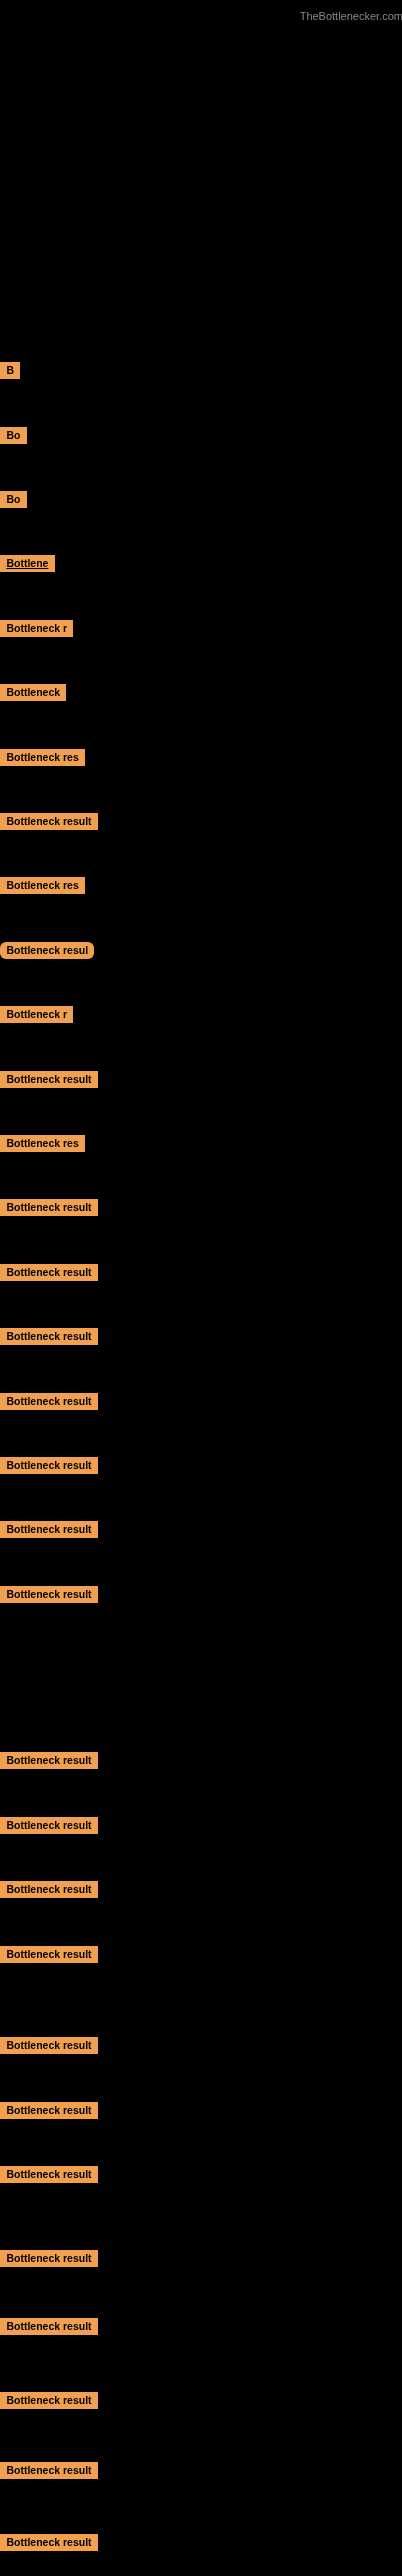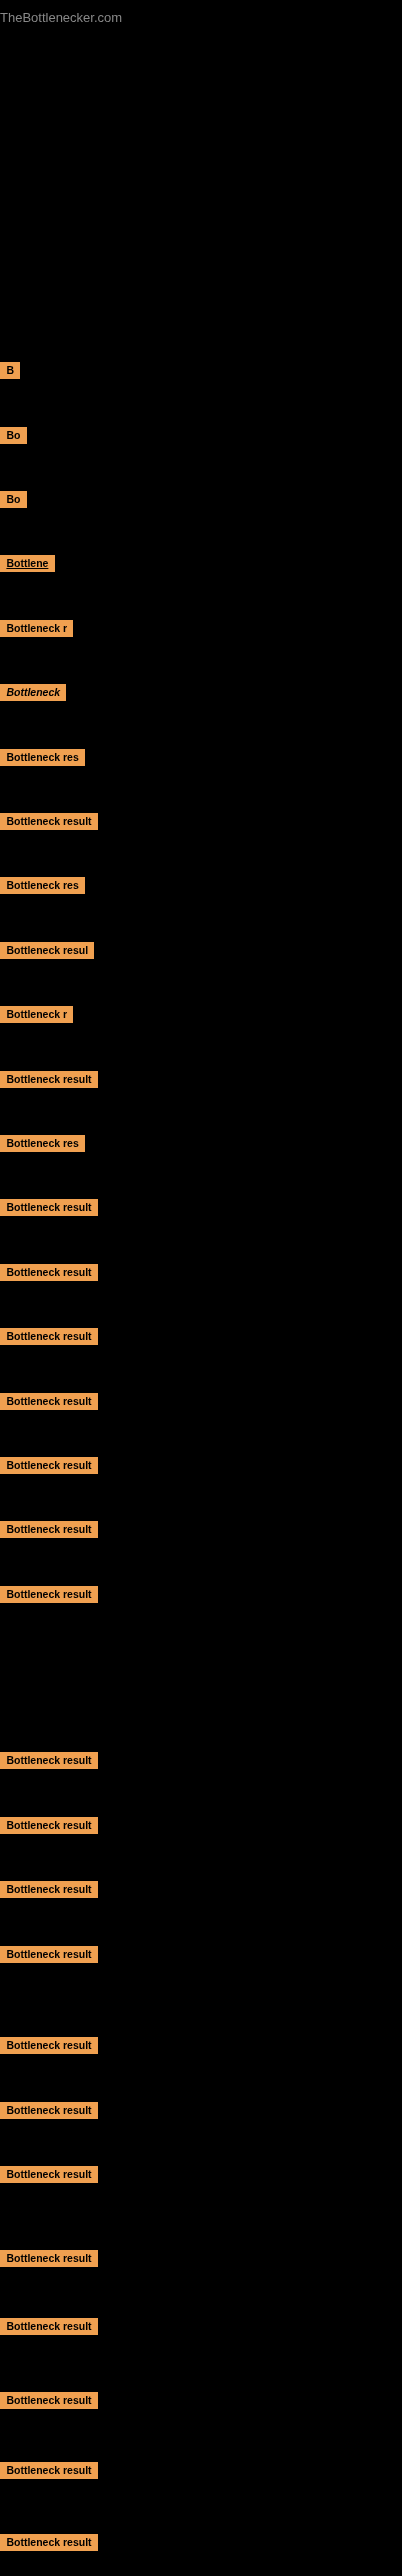--- a/index.html
+++ b/index.html
@@ -9,22 +9,22 @@
     }
     body {
       background-color: #000000;
       width: 403px;
       min-height: 2576px;
       font-family: Arial, sans-serif;
       position: relative;
     }
     .site-title {
       color: #888888;
-      font-size: 13px;
-      text-align: left;
+      font-size: 11px;
+      text-align: right;
       padding: 6.4px 0;
       position: absolute;
       top: 4px;
       left: 0;
       right: 0;
     }
     .bottleneck-label {
       background-color: #f0a050;
       color: #000000;
       font-size: 10.5px;
@@ -49,33 +49,33 @@
 <div style="position: absolute; top: 491px; left: 0px; width: 403px;">
     <span class="bottleneck-label" style="max-width: 36px;">Bo</span>
   </div>
 <div style="position: absolute; top: 555px; left: 0px; width: 403px;">
     <span class="bottleneck-label" style="max-width: 64px; text-decoration: underline;">Bottlene</span>
   </div>
 <div style="position: absolute; top: 620px; left: 0px; width: 403px;">
     <span class="bottleneck-label" style="max-width: 85px;">Bottleneck r</span>
   </div>
 <div style="position: absolute; top: 684px; left: 0px; width: 403px;">
-    <span class="bottleneck-label" style="max-width: 76px; font-style: italic;">Bottleneck</span>
+    <span class="bottleneck-label" style="max-width: 76px;">Bottleneck</span>
   </div>
 <div style="position: absolute; top: 749px; left: 0px; width: 403px;">
     <span class="bottleneck-label" style="max-width: 97px;">Bottleneck res</span>
   </div>
 <div style="position: absolute; top: 813px; left: 0px; width: 403px;">
     <span class="bottleneck-label" style="max-width: 113px;">Bottleneck result</span>
   </div>
 <div style="position: absolute; top: 877px; left: 0px; width: 403px;">
     <span class="bottleneck-label" style="max-width: 97px;">Bottleneck res</span>
   </div>
 <div style="position: absolute; top: 942px; left: 0px; width: 403px;">
-    <span class="bottleneck-label" style="max-width: 109px;">Bottleneck resul</span>
+    <span class="bottleneck-label" style="max-width: 109px; border-radius: 6px;">Bottleneck resul</span>
   </div>
 <div style="position: absolute; top: 1006px; left: 0px; width: 403px;">
     <span class="bottleneck-label" style="max-width: 85px;">Bottleneck r</span>
   </div>
 <div style="position: absolute; top: 1071px; left: 0px; width: 403px;">
     <span class="bottleneck-label" style="max-width: 113px;">Bottleneck result</span>
   </div>
 <div style="position: absolute; top: 1135px; left: 0px; width: 403px;">
     <span class="bottleneck-label" style="max-width: 97px;">Bottleneck res</span>
   </div>

